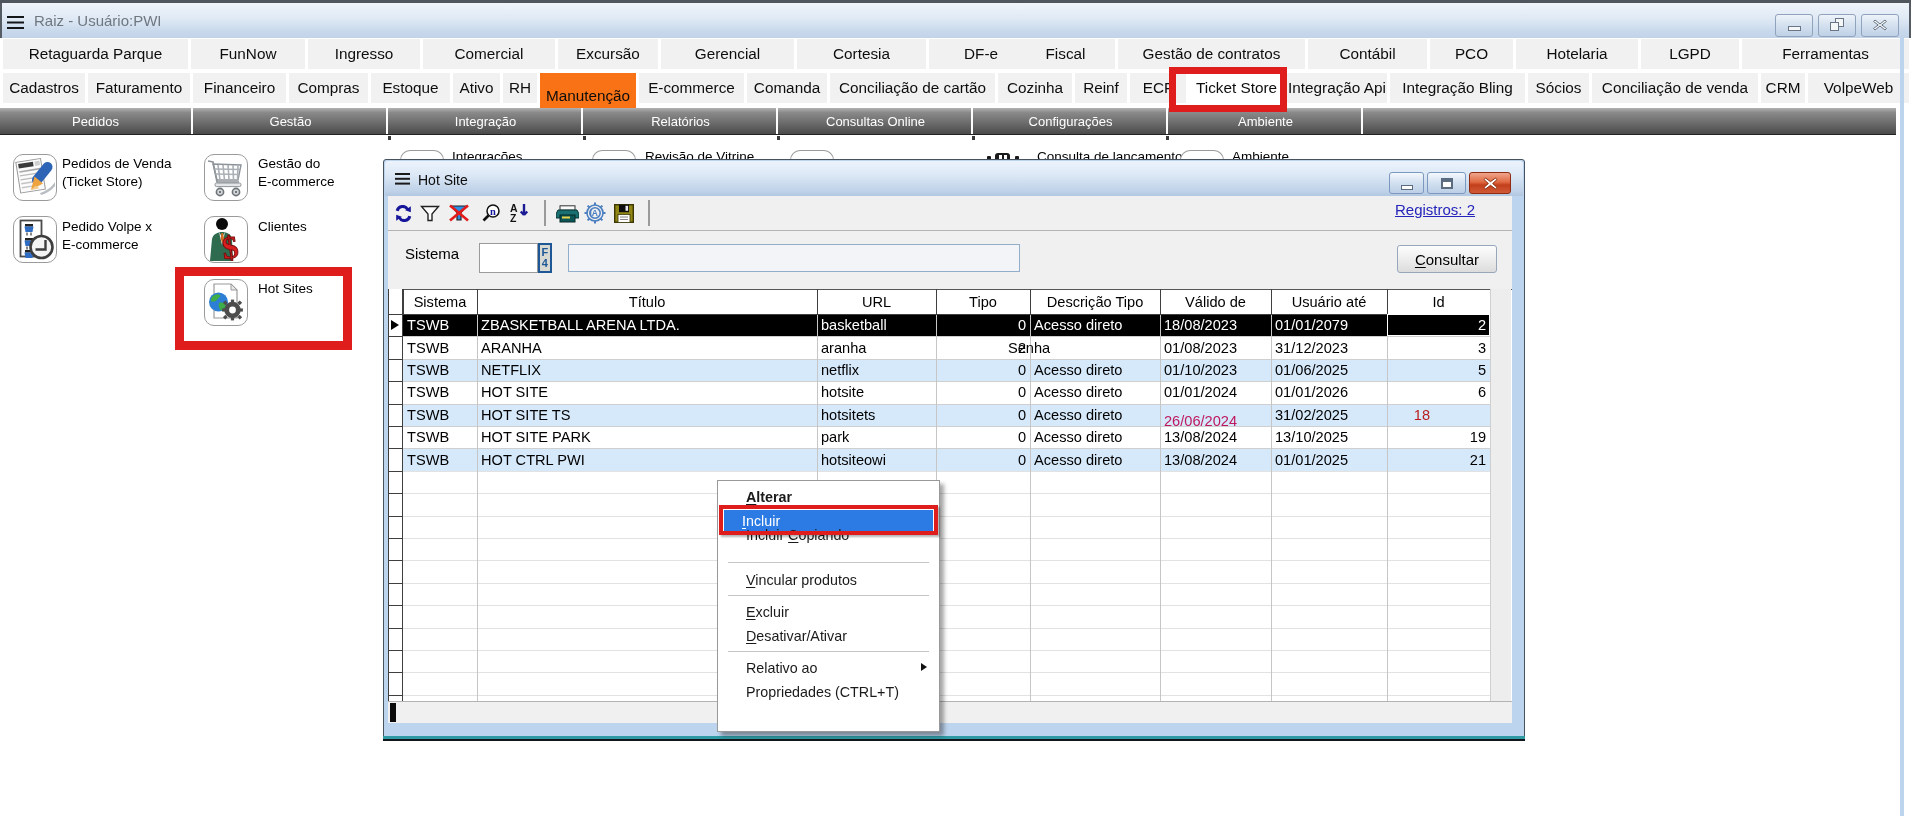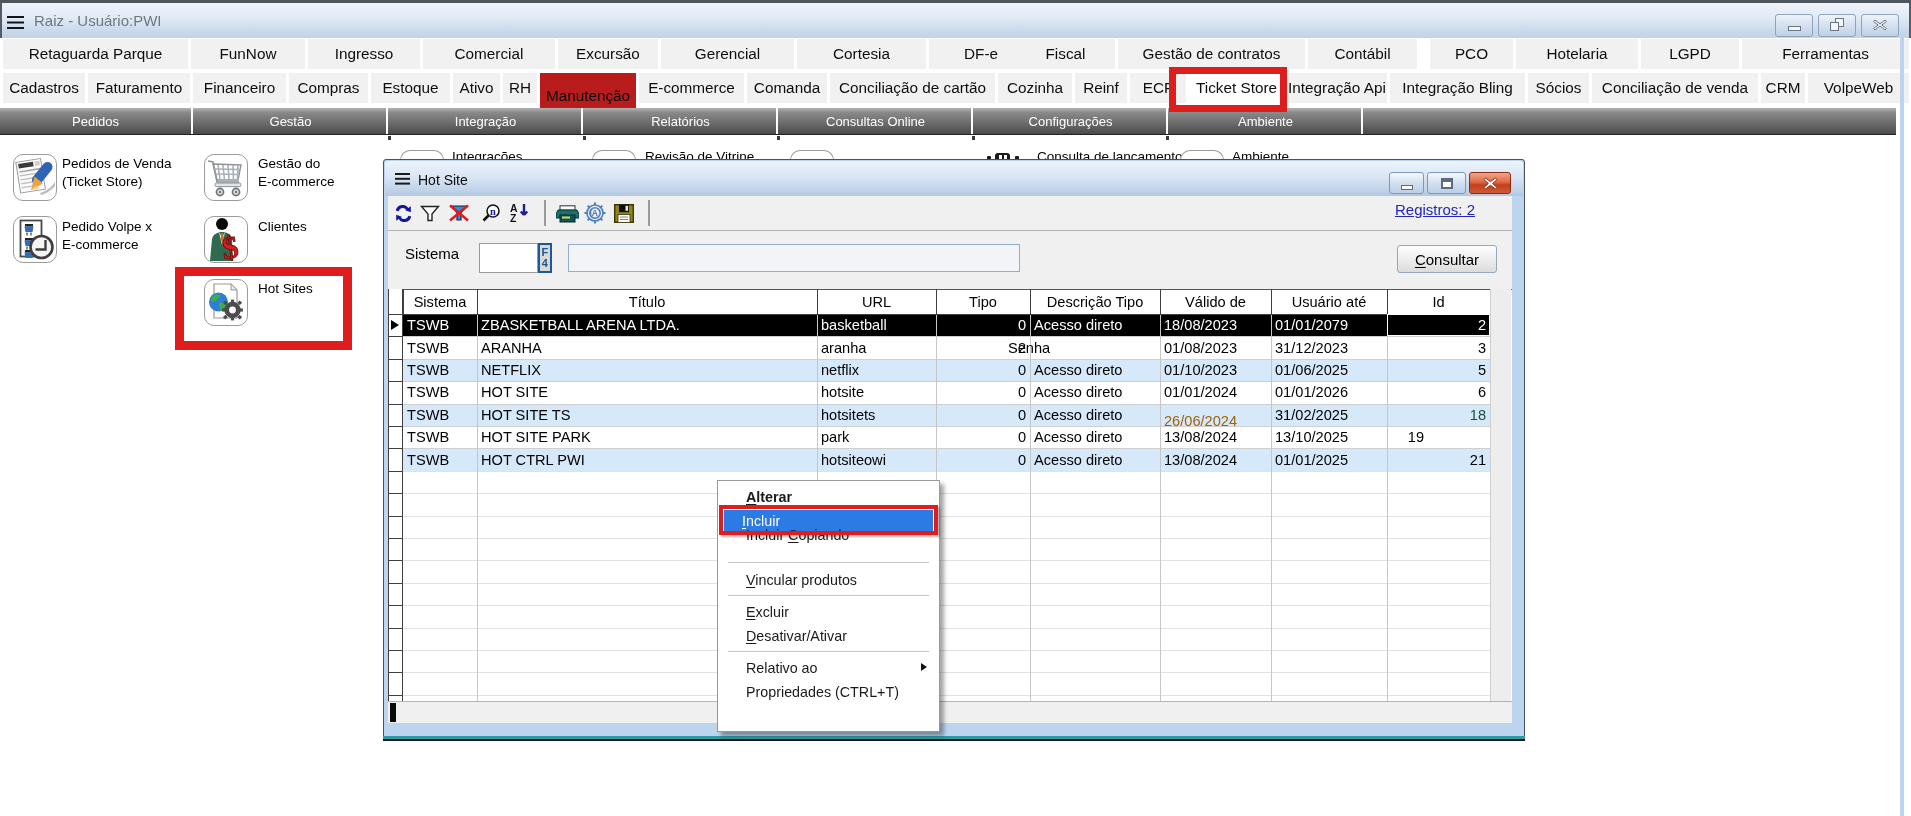--- a/index.html
+++ b/index.html
@@ -39,33 +39,33 @@
 <div class="mi" style="left:3px;top:39px;width:185px;height:30px">Retaguarda Parque</div>
 <div class="mi" style="left:191px;top:39px;width:114px;height:30px">FunNow</div>
 <div class="mi" style="left:308px;top:39px;width:112px;height:30px">Ingresso</div>
 <div class="mi" style="left:423px;top:39px;width:132px;height:30px">Comercial</div>
 <div class="mi" style="left:558px;top:39px;width:100px;height:30px">Excursão</div>
 <div class="mi" style="left:661px;top:39px;width:133px;height:30px">Gerencial</div>
 <div class="mi" style="left:797px;top:39px;width:129px;height:30px">Cortesia</div>
 <div class="mi" style="left:929px;top:39px;width:104px;height:30px">DF-e</div>
 <div class="mi" style="left:1016px;top:39px;width:99px;height:30px">Fiscal</div>
 <div class="mi" style="left:1118px;top:39px;width:187px;height:30px">Gestão de contratos</div>
-<div class="mi" style="left:1308px;top:39px;width:109px;height:30px">Contábil</div>
+<div class="mi" style="left:1308px;top:39px;width:119px;height:30px">Contábil</div>
 <div class="mi" style="left:1430px;top:39px;width:83px;height:30px">PCO</div>
 <div class="mi" style="left:1516px;top:39px;width:122px;height:30px">Hotelaria</div>
 <div class="mi" style="left:1641px;top:39px;width:98px;height:30px">LGPD</div>
 <div class="mi" style="left:1742px;top:39px;width:167px;height:30px">Ferramentas</div>
 <div class="mi" style="left:3px;top:73px;width:82px;height:30px;background:#f1f1f1">Cadastros</div>
 <div class="mi" style="left:88px;top:73px;width:102px;height:30px;background:#f1f1f1">Faturamento</div>
 <div class="mi" style="left:193px;top:73px;width:93px;height:30px;background:#f1f1f1">Financeiro</div>
 <div class="mi" style="left:289px;top:73px;width:79px;height:30px;background:#f1f1f1">Compras</div>
 <div class="mi" style="left:371px;top:73px;width:79px;height:30px;background:#f1f1f1">Estoque</div>
 <div class="mi" style="left:453px;top:73px;width:47px;height:30px;background:#f1f1f1">Ativo</div>
 <div class="mi" style="left:503px;top:73px;width:34px;height:30px;background:#f1f1f1">RH</div>
-<div class="mi" style="left:540px;top:73px;width:96px;height:46px;background:#b91c1c">Manutenção</div>
+<div class="mi" style="left:540px;top:73px;width:96px;height:46px;background:#f97316">Manutenção</div>
 <div class="mi" style="left:639px;top:73px;width:105px;height:30px;background:#f1f1f1">E-commerce</div>
 <div class="mi" style="left:747px;top:73px;width:80px;height:30px;background:#f1f1f1">Comanda</div>
 <div class="mi" style="left:830px;top:73px;width:165px;height:30px;background:#f1f1f1">Conciliação de cartão</div>
 <div class="mi" style="left:998px;top:73px;width:74px;height:30px;background:#f1f1f1">Cozinha</div>
 <div class="mi" style="left:1075px;top:73px;width:52px;height:30px;background:#f1f1f1">Reinf</div>
 <div class="mi" style="left:1130px;top:73px;width:56px;height:30px;background:#f1f1f1">ECF</div>
 <div class="mi" style="left:1189px;top:73px;width:95px;height:30px;background:#fff">Ticket Store</div>
 <div class="mi" style="left:1287px;top:73px;width:100px;height:30px;background:#f1f1f1">Integração Api</div>
 <div class="mi" style="left:1390px;top:73px;width:135px;height:30px;background:#f1f1f1">Integração Bling</div>
 <div class="mi" style="left:1528px;top:73px;width:61px;height:30px;background:#f1f1f1">Sócios</div>
@@ -387,31 +387,31 @@
 <div class="cell" style="left:940.0px;top:381.2px;width:86px;height:22.4px;color:#000;justify-content:flex-end">0</div>
 <div class="cell" style="left:1034.0px;top:381.2px;width:122px;height:22.4px;color:#000;justify-content:flex-start">Acesso direto</div>
 <div class="cell" style="left:1164.0px;top:381.2px;width:103px;height:22.4px;color:#000;justify-content:flex-start">01/01/2024</div>
 <div class="cell" style="left:1275.0px;top:381.2px;width:108px;height:22.4px;color:#000;justify-content:flex-start">01/01/2026</div>
 <div class="cell" style="left:1391.0px;top:381.2px;width:95px;height:22.4px;color:#000;justify-content:flex-end">6</div>
 <div class="cell" style="left:407.0px;top:403.6px;width:66px;height:22.4px;color:#000;justify-content:flex-start">TSWB</div>
 <div class="cell" style="left:481.0px;top:403.6px;width:332px;height:22.4px;color:#000;justify-content:flex-start">HOT SITE TS</div>
 <div class="cell" style="left:821.0px;top:403.6px;width:111px;height:22.4px;color:#000;justify-content:flex-start">hotsitets</div>
 <div class="cell" style="left:940.0px;top:403.6px;width:86px;height:22.4px;color:#000;justify-content:flex-end">0</div>
 <div class="cell" style="left:1034.0px;top:403.6px;width:122px;height:22.4px;color:#000;justify-content:flex-start">Acesso direto</div>
-<div class="cell" style="left:1164.0px;top:403.6px;width:103px;height:34px;color:#a16207;justify-content:flex-start">26/06/2024</div>
+<div class="cell" style="left:1164.0px;top:403.6px;width:103px;height:34px;color:#be185d;justify-content:flex-start">26/06/2024</div>
 <div class="cell" style="left:1275.0px;top:403.6px;width:108px;height:22.4px;color:#000;justify-content:flex-start">31/02/2025</div>
-<div class="cell" style="left:1391.0px;top:403.6px;width:95px;height:22.4px;color:#14532d;justify-content:flex-end">18</div>
+<div class="cell" style="left:1335px;top:403.6px;width:95px;height:22.4px;color:#b91c1c;justify-content:flex-end">18</div>
 <div class="cell" style="left:407.0px;top:426.0px;width:66px;height:22.4px;color:#000;justify-content:flex-start">TSWB</div>
 <div class="cell" style="left:481.0px;top:426.0px;width:332px;height:22.4px;color:#000;justify-content:flex-start">HOT SITE PARK</div>
 <div class="cell" style="left:821.0px;top:426.0px;width:111px;height:22.4px;color:#000;justify-content:flex-start">park</div>
 <div class="cell" style="left:940.0px;top:426.0px;width:86px;height:22.4px;color:#000;justify-content:flex-end">0</div>
 <div class="cell" style="left:1034.0px;top:426.0px;width:122px;height:22.4px;color:#000;justify-content:flex-start">Acesso direto</div>
 <div class="cell" style="left:1164.0px;top:426.0px;width:103px;height:22.4px;color:#000;justify-content:flex-start">13/08/2024</div>
 <div class="cell" style="left:1275.0px;top:426.0px;width:108px;height:22.4px;color:#000;justify-content:flex-start">13/10/2025</div>
-<div class="cell" style="left:1329px;top:426.0px;width:95px;height:22.4px;color:#000;justify-content:flex-end">19</div>
+<div class="cell" style="left:1391.0px;top:426.0px;width:95px;height:22.4px;color:#000;justify-content:flex-end">19</div>
 <div class="cell" style="left:407.0px;top:448.4px;width:66px;height:22.4px;color:#000;justify-content:flex-start">TSWB</div>
 <div class="cell" style="left:481.0px;top:448.4px;width:332px;height:22.4px;color:#000;justify-content:flex-start">HOT CTRL PWI</div>
 <div class="cell" style="left:821.0px;top:448.4px;width:111px;height:22.4px;color:#000;justify-content:flex-start">hotsiteowi</div>
 <div class="cell" style="left:940.0px;top:448.4px;width:86px;height:22.4px;color:#000;justify-content:flex-end">0</div>
 <div class="cell" style="left:1034.0px;top:448.4px;width:122px;height:22.4px;color:#000;justify-content:flex-start">Acesso direto</div>
 <div class="cell" style="left:1164.0px;top:448.4px;width:103px;height:22.4px;color:#000;justify-content:flex-start">13/08/2024</div>
 <div class="cell" style="left:1275.0px;top:448.4px;width:108px;height:22.4px;color:#000;justify-content:flex-start">01/01/2025</div>
 <div class="cell" style="left:1391.0px;top:448.4px;width:95px;height:22.4px;color:#000;justify-content:flex-end">21</div>
 <div class="a" style="left:1387px;top:314.0px;width:103px;height:22.4px;border:1.4px solid #fff"></div>
 <div class="a" style="left:1490px;top:289px;width:21px;height:412px;background:#ededed;border-left:1px solid #cfcfcf"></div>

